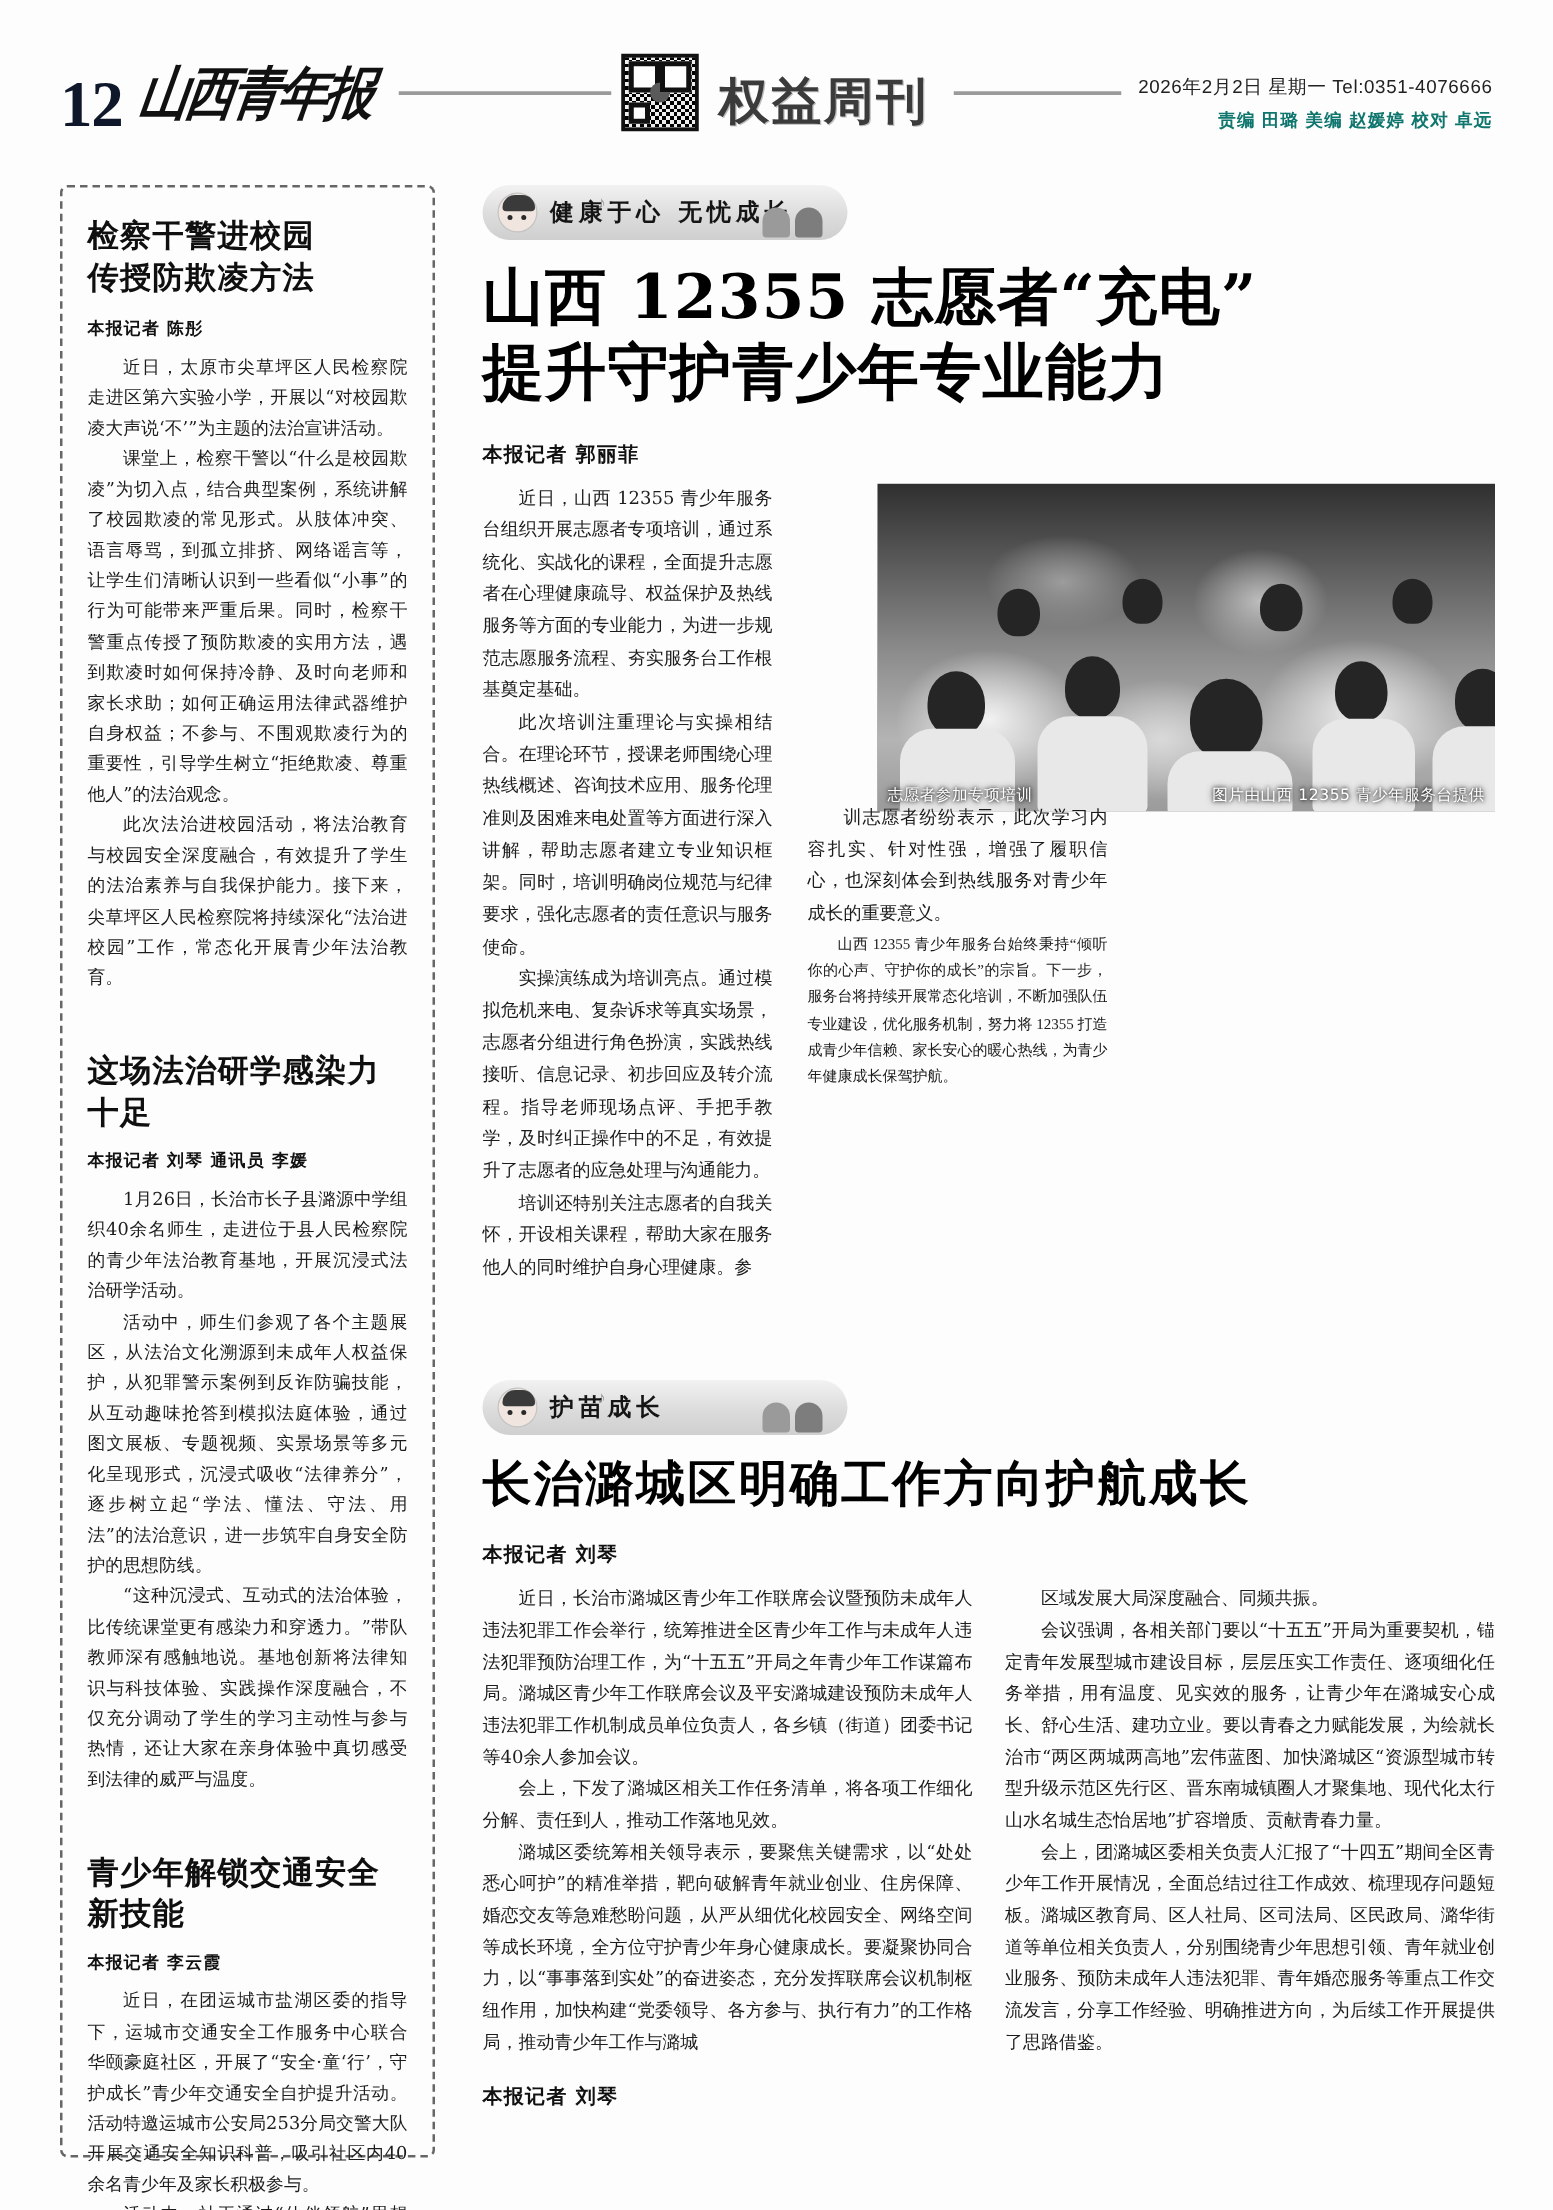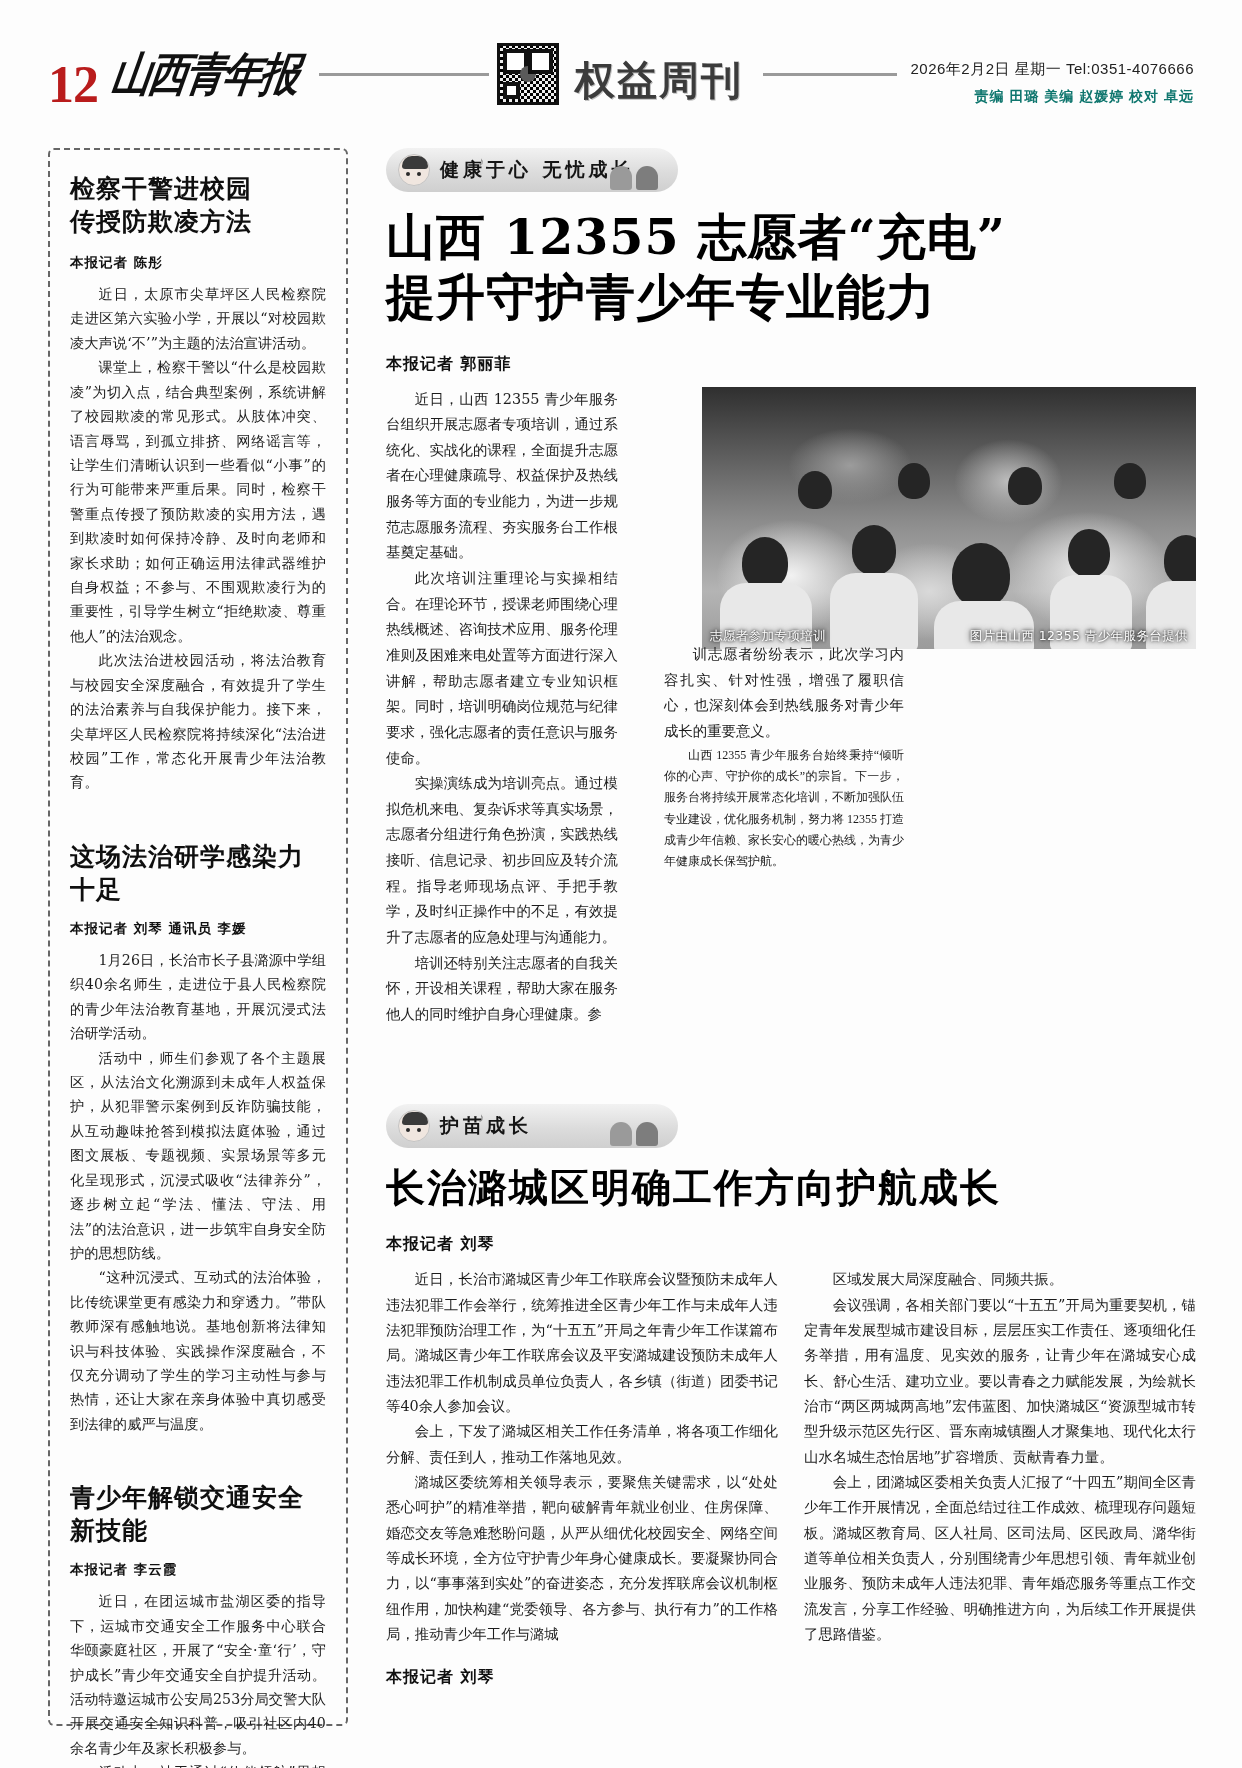--- a/index.html
+++ b/index.html
@@ -20,21 +20,21 @@
   
   .masthead {
     position: absolute;
     left: 48px; top: 38px;
     width: 1146px; height: 72px;
     display: flex; align-items: center;
   }
   .page-number {
     font-family: "Liberation Serif", serif;
     font-size: 52px; font-weight: 700;
-    color: #b91c1c;
+    color: #0f172a;
     letter-spacing: -1px;
     line-height: 1;
     margin-right: 14px;
     margin-top: 22px;
   }
   .paper-name {
     font-family: "DejaVu Serif", serif;
     font-size: 40px; font-weight: 700;
     font-style: italic;
     color: #111;
@@ -420,21 +420,21 @@
           <i style="left:348px; top:188px; width:82px; height:76px;"></i>
           <i style="left:444px; top:194px; width:94px; height:72px;"></i>
         </div>
         <div class="caption-bar">
           <span class="caption-left">志愿者参加专项培训</span>
           <span class="caption-right">图片由山西 12355 青少年服务台提供</span>
         </div>
       </div>
     </div>
 
-    <div class="story1-below" style="position:absolute; left:278px; top:486px; width:240px;">
+    <div class="story1-below" style="position:absolute; left:260px; top:486px; width:240px;">
       <p style="font-family:'DejaVu Serif',serif;font-size:14.4px;line-height:1.78;text-align:justify;text-indent:2em;">训志愿者纷纷表示，此次学习内容扎实、针对性强，增强了履职信心，也深刻体会到热线服务对青少年成长的重要意义。</p>
       <p style="font-family:Liberation Serif, serif;font-size:12px;line-height:1.78;text-align:justify;text-indent:2em;">山西 12355 青少年服务台始终秉持“倾听你的心声、守护你的成长”的宗旨。下一步，服务台将持续开展常态化培训，不断加强队伍专业建设，优化服务机制，努力将 12355 打造成青少年信赖、家长安心的暖心热线，为青少年健康成长保驾护航。</p>
     </div>
 
     <div class="banner" style="margin-top:76px;">
       <span class="kid"></span>
       <span class="note">♪</span>
       <span class="btext">护苗成长</span>
       <span class="kids2">
           <i></i>

